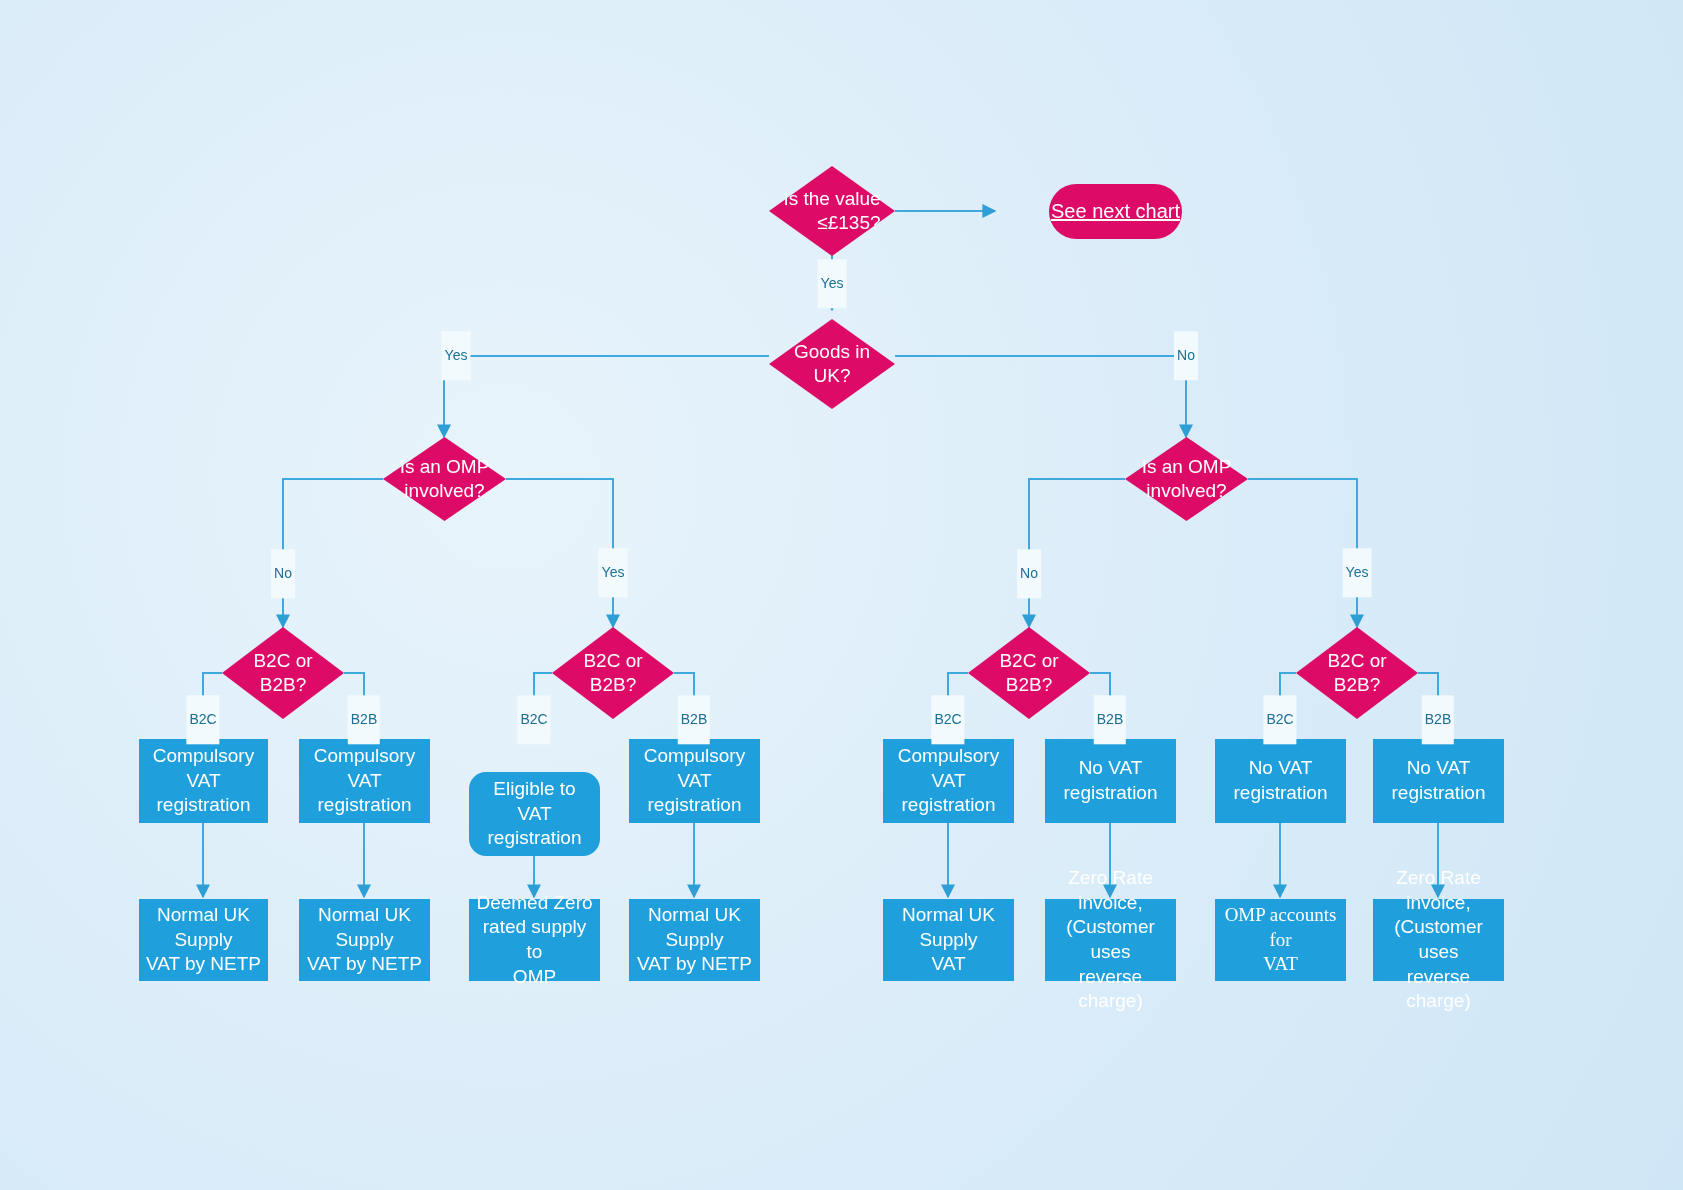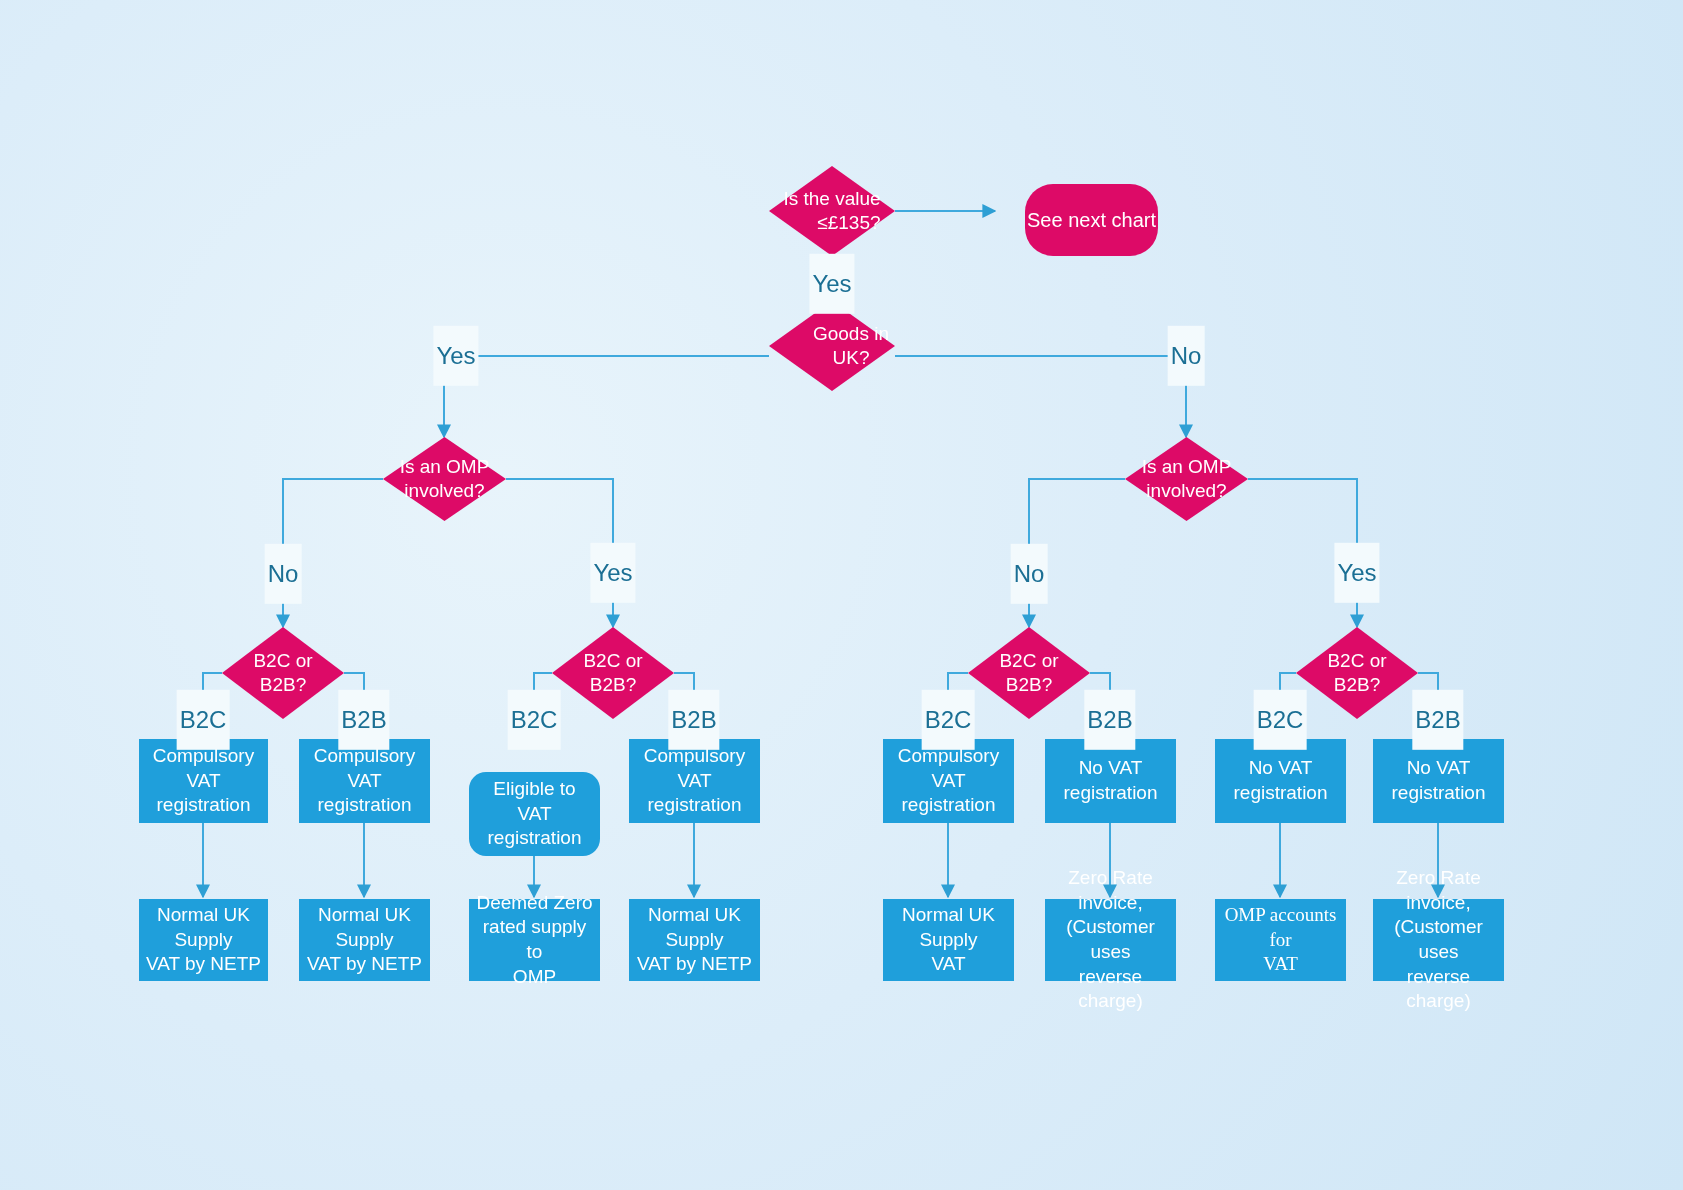--- a/index.html
+++ b/index.html
@@ -61,21 +61,21 @@
   .rect {
     background: #1f9fdb;
     font-size: 19px;
     line-height: 1.3;
     padding: 4px 6px;
   }
   .edge-label {
     position: absolute;
     background: #f3fafd;
     color: #1b6f94;
-    font-size: 24px;
+    font-size: 14px;
     line-height: 1.1;
     padding: 17px 3px;
     white-space: nowrap;
     transform: translate(-50%, -50%);
   }
 </style>
 </head>
 <body>
 
 <div id="canvas">
@@ -123,25 +123,25 @@
       <path d="M 1280 823 L 1280 897" marker-end="url(#arw)"></path>
       <path d="M 1438 823 L 1438 897" marker-end="url(#arw)"></path>
     </g>
   </svg>
 
   <div class="node diamond" style="left:769px; top:166px; width:126px; height:90px;text-align:right;">
     <span class="dshape"></span>
     <span class="dlabel">Is the value<br>≤£135?</span>
   </div>
 
-  <div class="node pill" style="left:1025px; top:184px; width:133px; height:72px;">
+  <div class="node pill" style="left:1049px; top:184px; width:133px; height:55px;text-decoration:underline;">
     <span>See next chart</span>
   </div>
 
-  <div class="node diamond" style="left:769px; top:301px; width:126px; height:90px;justify-content:flex-end;">
+  <div class="node diamond" style="left:769px; top:319px; width:126px; height:90px;">
     <span class="dshape"></span>
     <span class="dlabel">Goods in<br>UK?</span>
   </div>
 
   <div class="node diamond" style="left:383px; top:437px; width:123px; height:84px;">
     <span class="dshape"></span>
     <span class="dlabel">Is an OMP<br>involved?</span>
   </div>
 
   <div class="node diamond" style="left:1125px; top:437px; width:123px; height:84px;">

